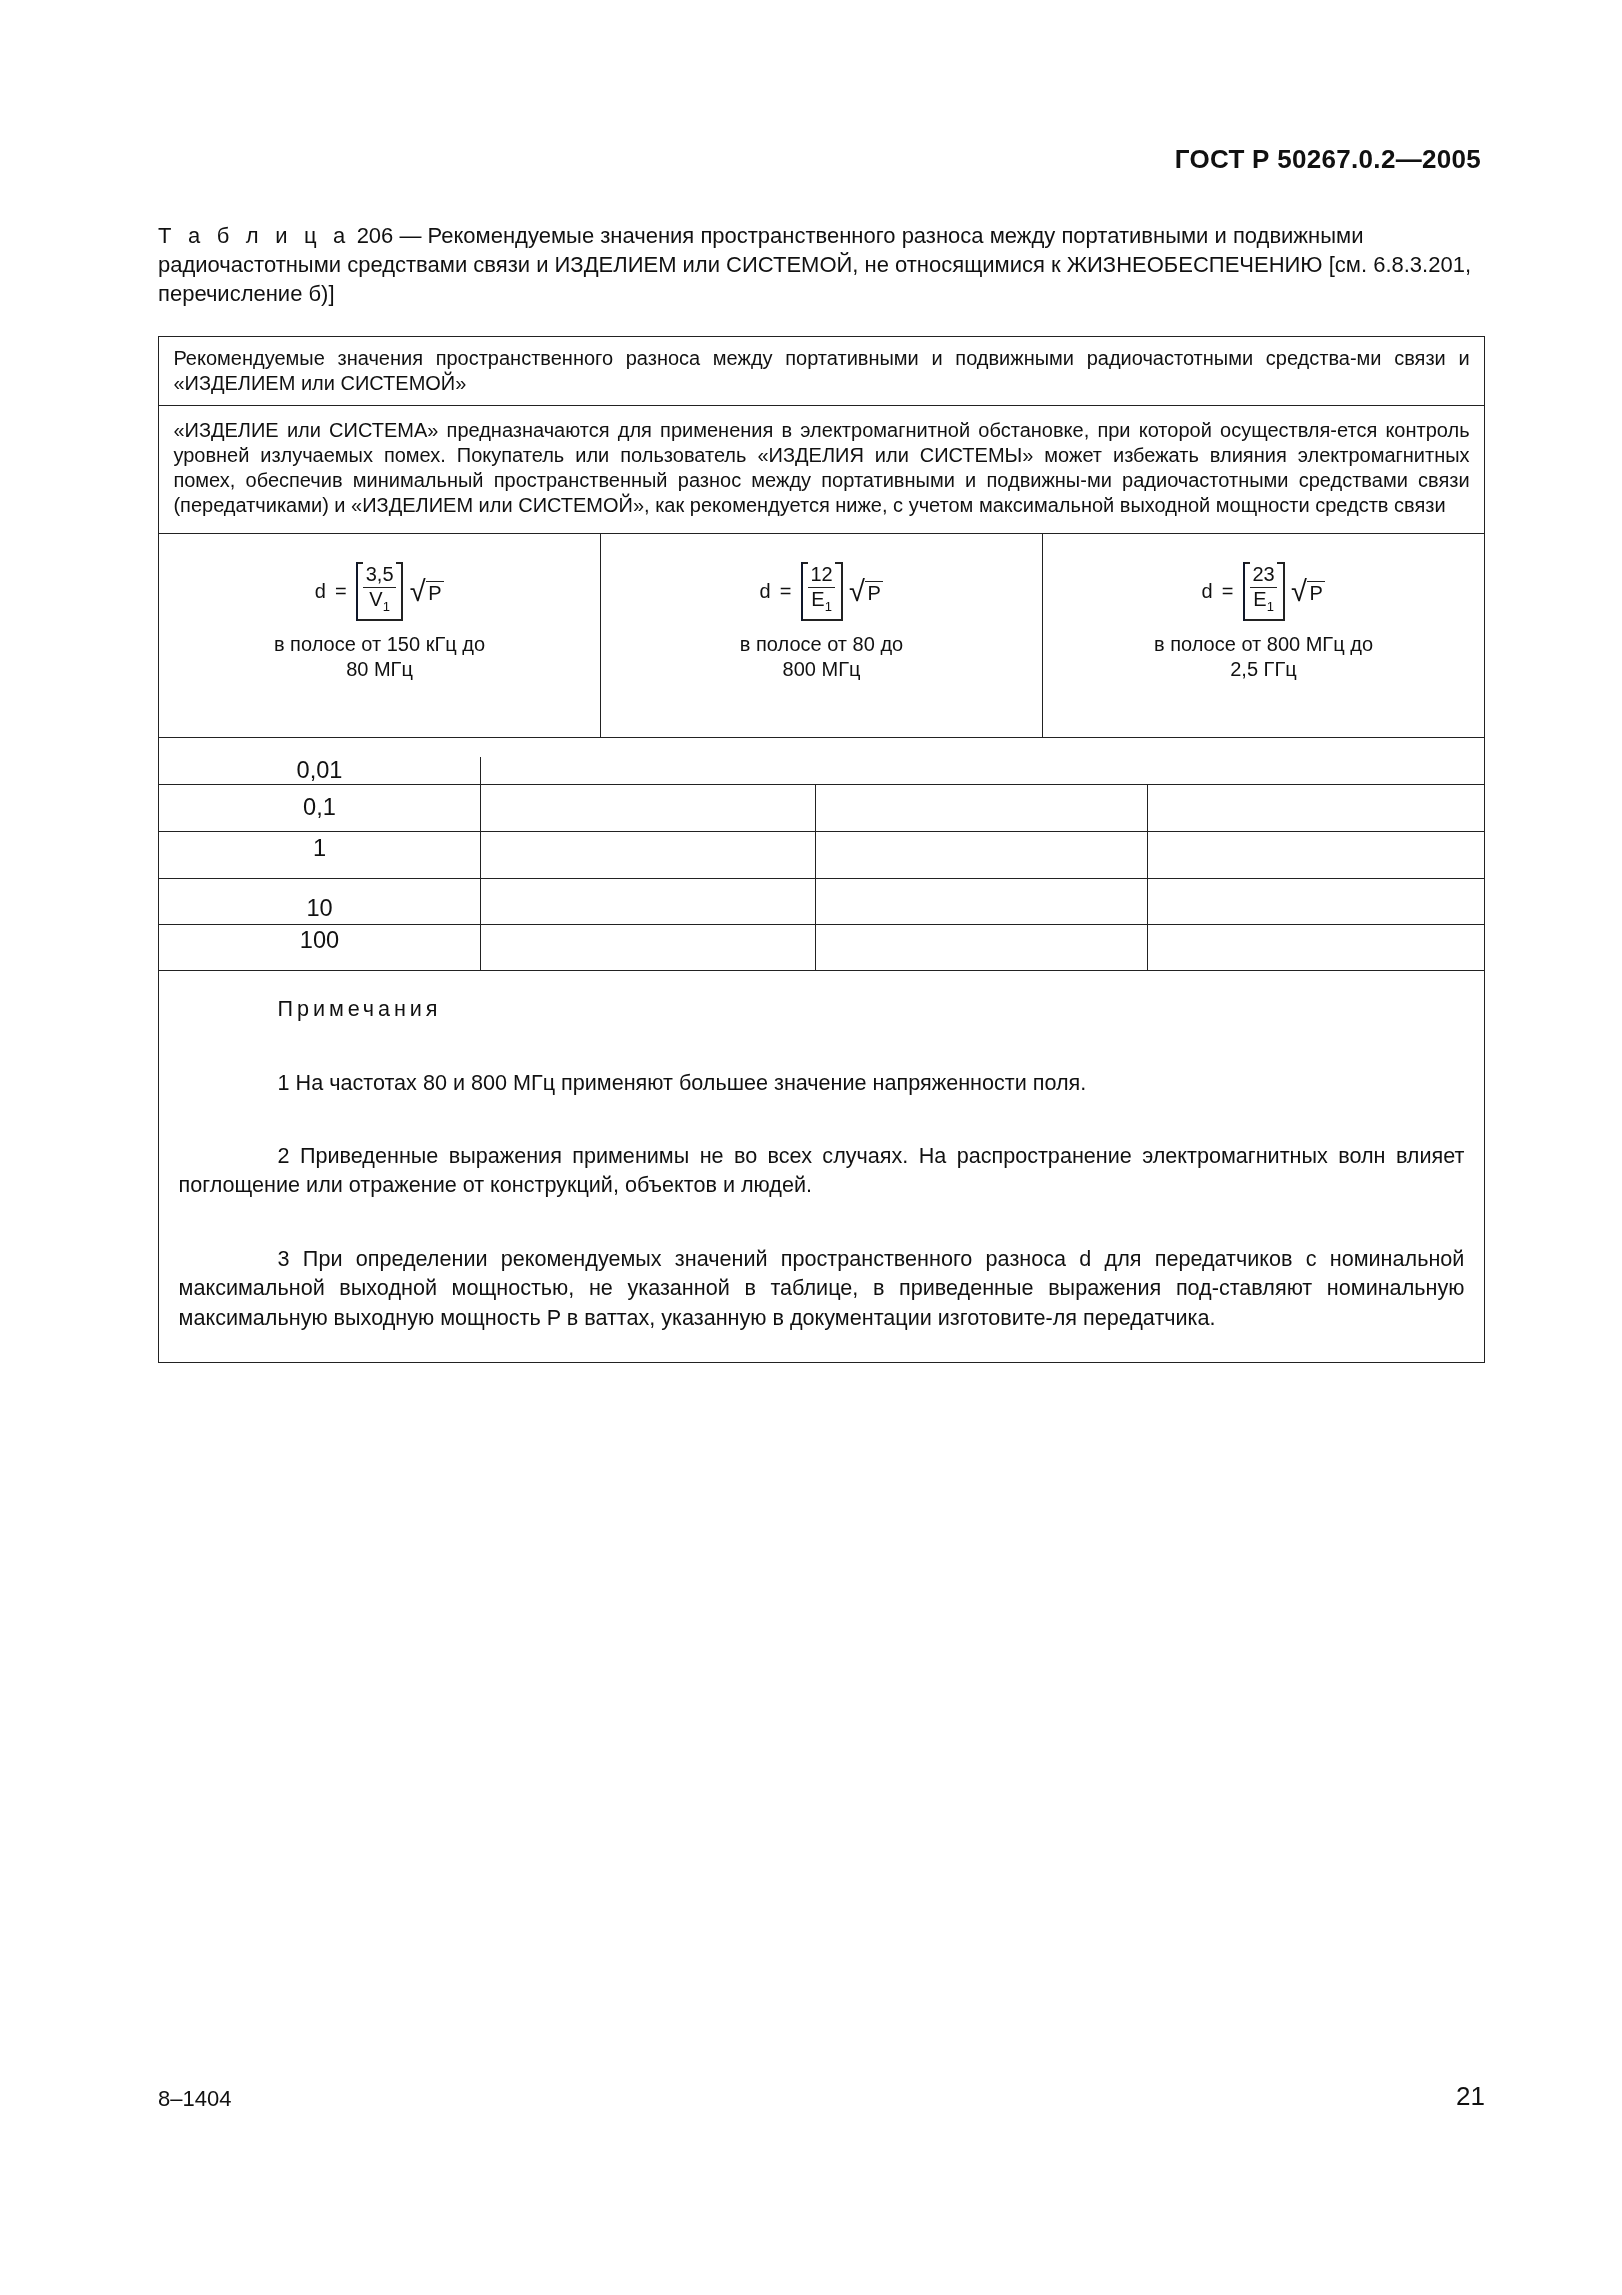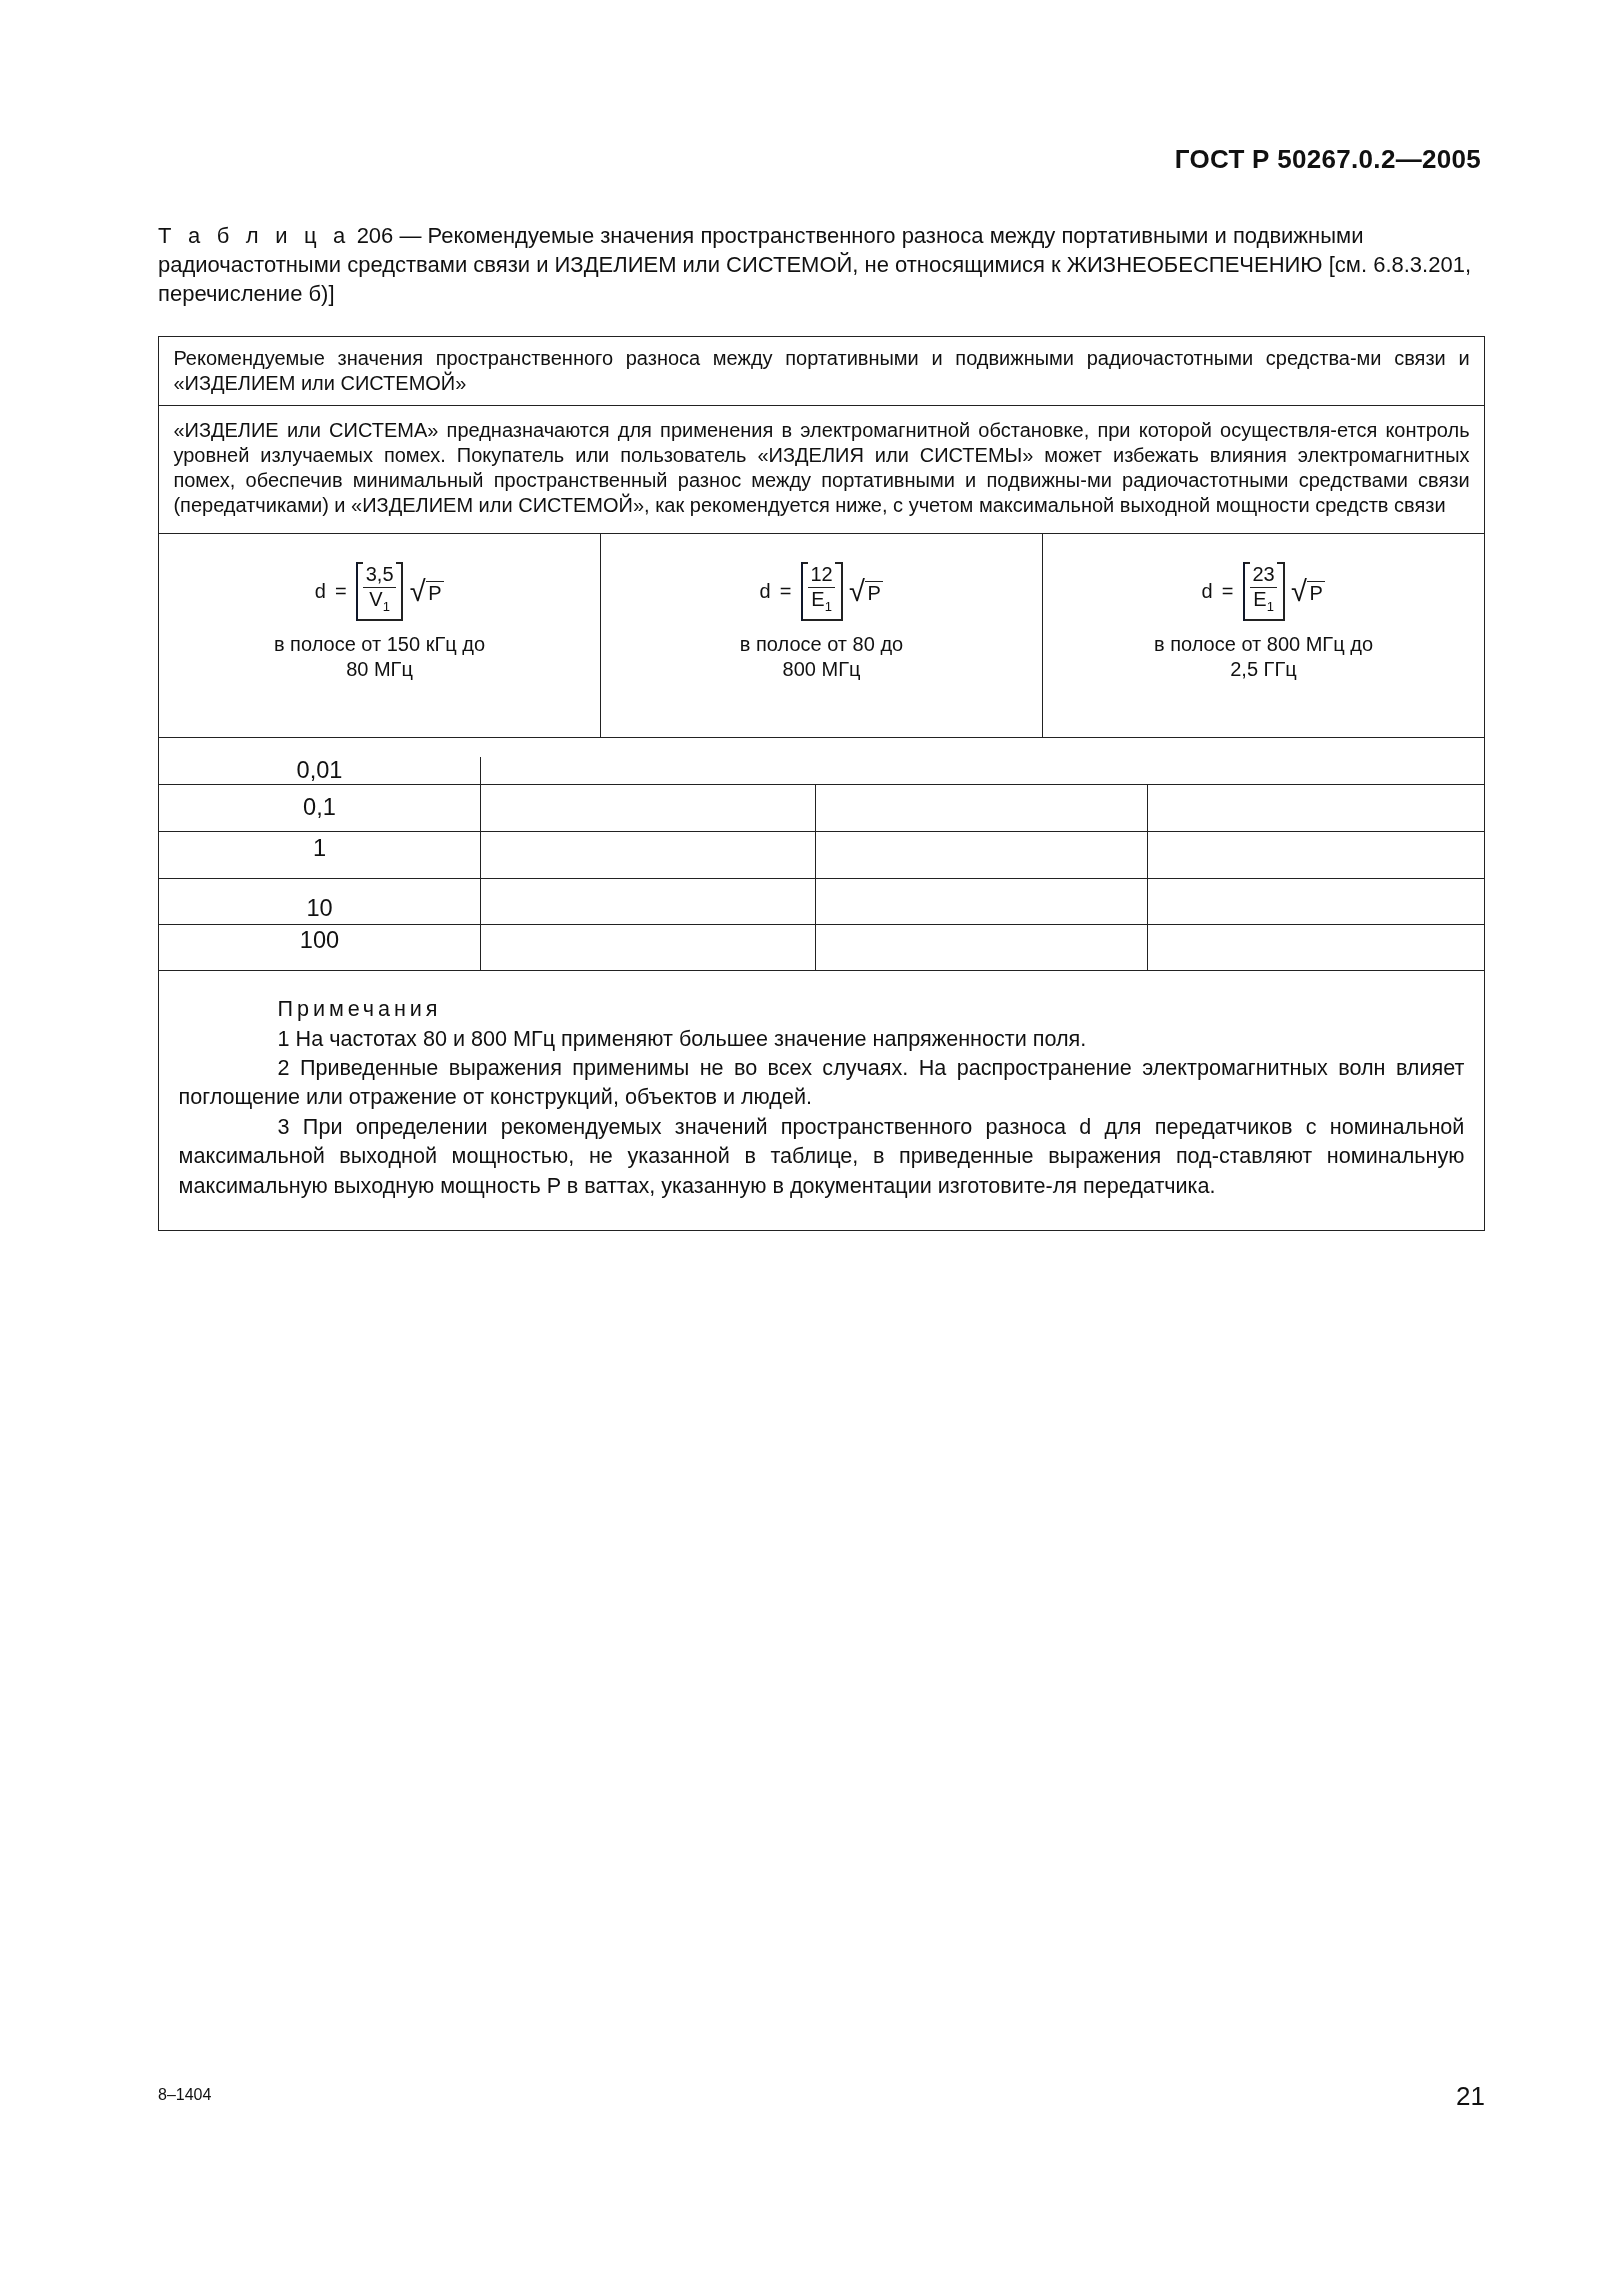--- a/index.html
+++ b/index.html
@@ -71,23 +71,23 @@
     display: flex; align-items: center; justify-content: center; font-size: 23.6px;
   }
   .datarow .cell:last-child { border-right: none; }
   .w0 { width: 322px; }
   .w1 { width: 335px; }
   .w2 { width: 332px; }
   .w3 { flex: 1; }
 
   .notes { padding: 23.6px 19.6px 30px 19.6px; font-size: 21.6px; line-height: 29.4px; text-align: justify; }
   .notes .ntitle { padding-left: 99px; letter-spacing: 3.9px; }
-  .notes .np { text-indent: 99px; }
-
-  .footer-code { position: absolute; left: 158px; top: 2086px; font-size: 16px; }
+  .notes .np { text-indent: 99px; margin-top: 44px; }
+
+  .footer-code { position: absolute; left: 158px; top: 2086px; font-size: 22px; }
   .page-num { position: absolute; right: 137px; top: 2081px; font-size: 26px; }
 </style>
 </head>
 <body>
 
 <div class="doc-number">ГОСТ Р 50267.0.2—2005</div>
 
 <div class="caption">
   <span class="spaced">Т а б л и ц а</span><span> 206 — Рекомендуемые значения пространственного разноса между портативными и подвижными радиочастотными средствами связи и ИЗДЕЛИЕМ или СИСТЕМОЙ, не относящимися к ЖИЗНЕОБЕСПЕЧЕНИЮ [см. 6.8.3.201, перечисление б)]</span>
 </div>

